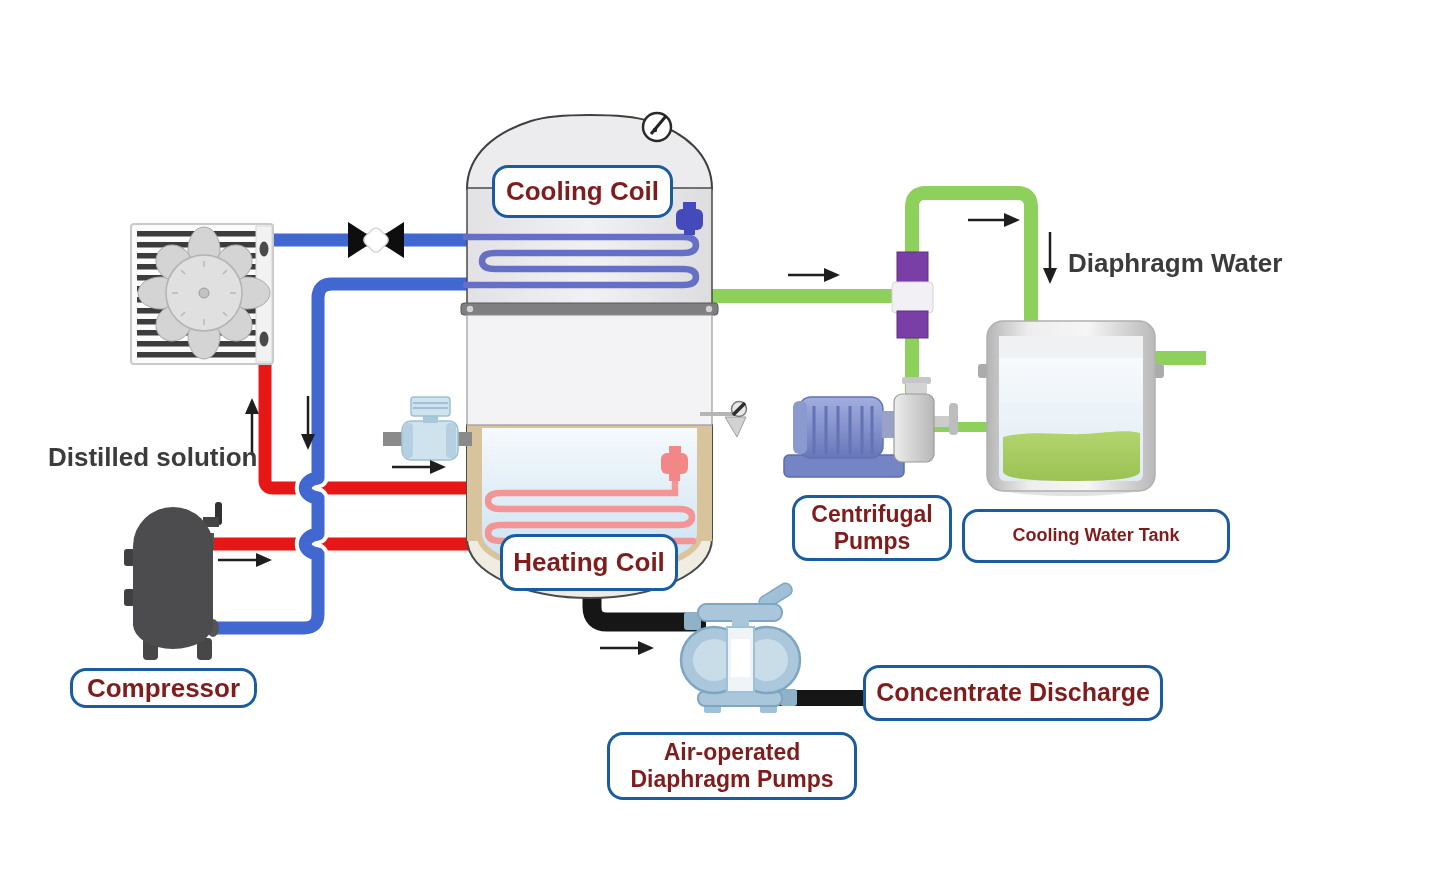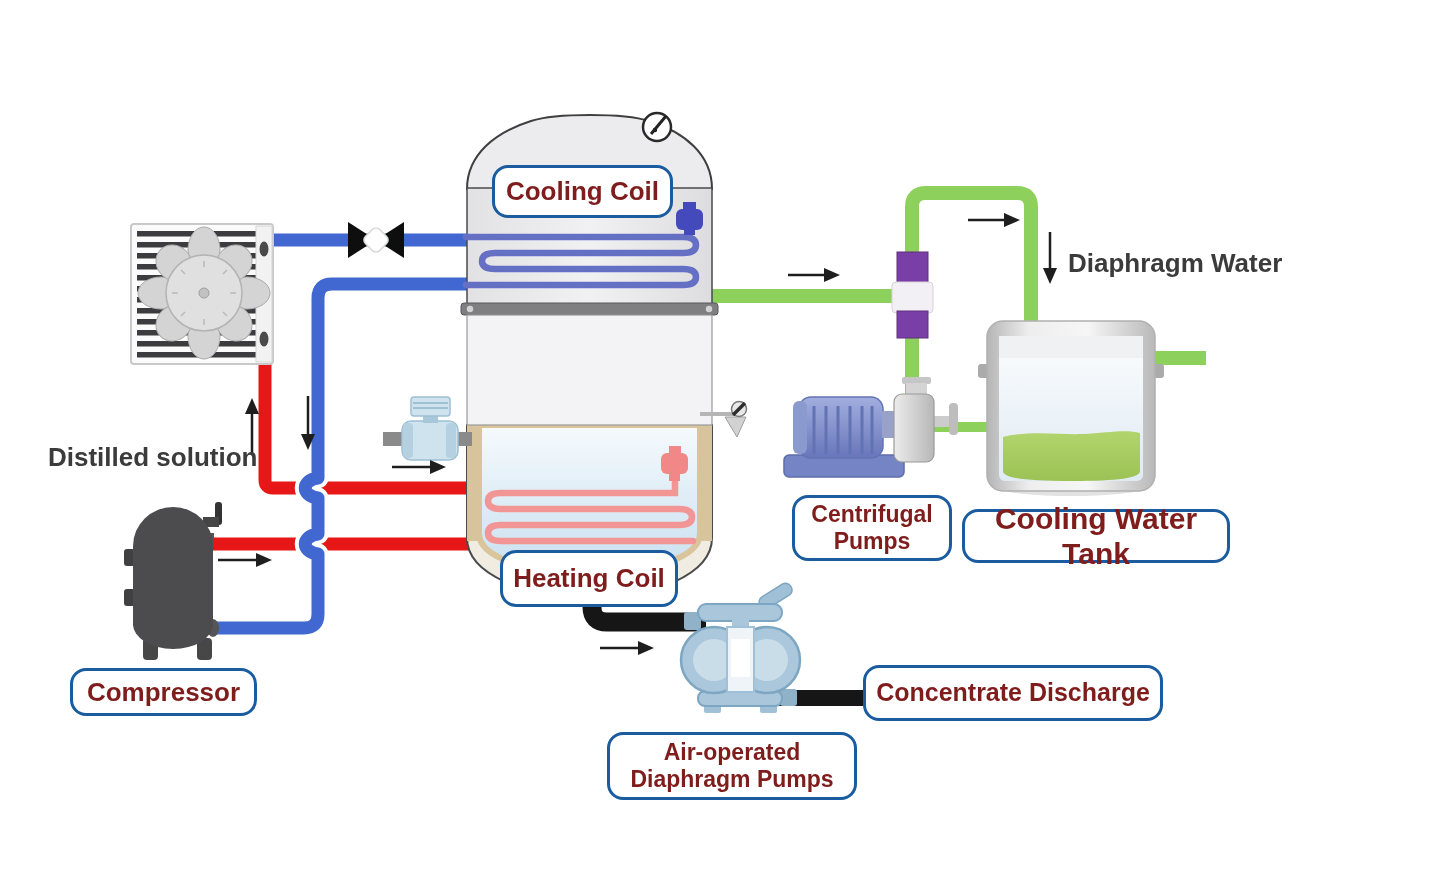--- a/index.html
+++ b/index.html
@@ -257,27 +257,27 @@
         <polygon points="1020,220 1004,213 1004,227" stroke="none"></polygon>
     <path d="M1050,232 L1050,270"></path>
         <polygon points="1050,284 1043,268 1057,268" stroke="none"></polygon>
     <path d="M600,648 L640,648"></path>
         <polygon points="654,648 638,641 638,655" stroke="none"></polygon>
   </g>
 </svg>
 
 <div class="label-box" style="left:492px;top:165px;width:181px;height:53px;font-size:26px;">Cooling Coil</div>
 
-<div class="label-box" style="left:500px;top:550px;width:178px;height:57px;font-size:26px;">Heating Coil</div>
-
-<div class="label-box" style="left:70px;top:668px;width:187px;height:48px;font-size:26px;">Compressor</div>
+<div class="label-box" style="left:500px;top:534px;width:178px;height:57px;font-size:26px;">Heating Coil</div>
+
+<div class="label-box" style="left:70px;top:668px;width:187px;height:40px;font-size:26px;">Compressor</div>
 
 <div class="label-box" style="left:792px;top:495px;width:160px;height:66px;font-size:23px;padding:0 14px;">Centrifugal Pumps</div>
 
-<div class="label-box" style="left:962px;top:509px;width:268px;height:54px;font-size:30px;">Cooling Water Tank</div>
+<div class="label-box" style="left:962px;top:509px;width:268px;height:54px;font-size:18px;">Cooling Water Tank</div>
 
 
 <div class="label-box" style="left:863px;top:665px;width:300px;height:56px;font-size:25px;">Concentrate Discharge</div>
 
 <div class="label-box" style="left:607px;top:732px;width:250px;height:68px;font-size:23px;padding:0 20px;">Air-operated Diaphragm Pumps</div>
 
 <div class="plain-label" style="left:48px;top:442px;font-size:26px;">Distilled solution</div>
 
 <div class="plain-label" style="left:1068px;top:248px;font-size:26px;">Diaphragm Water</div>
 

